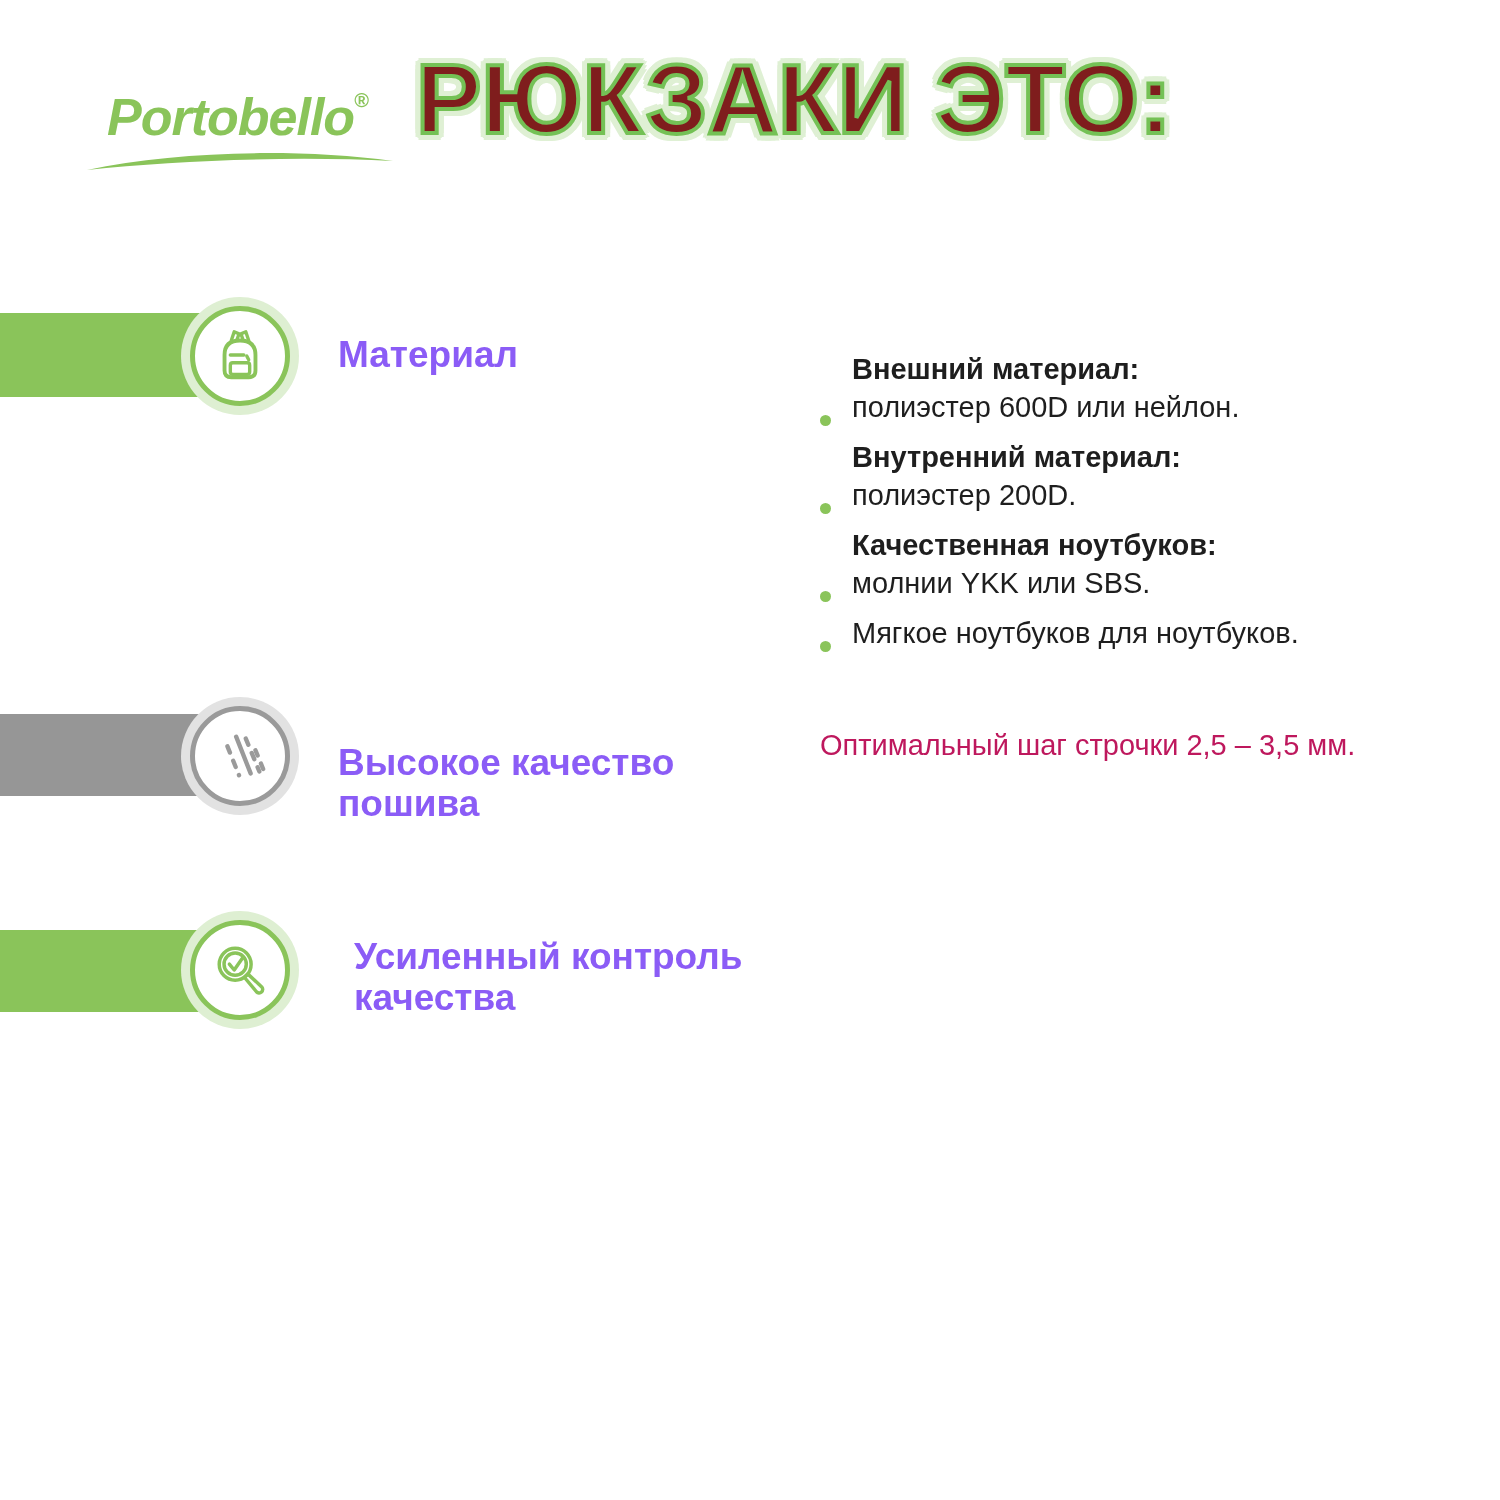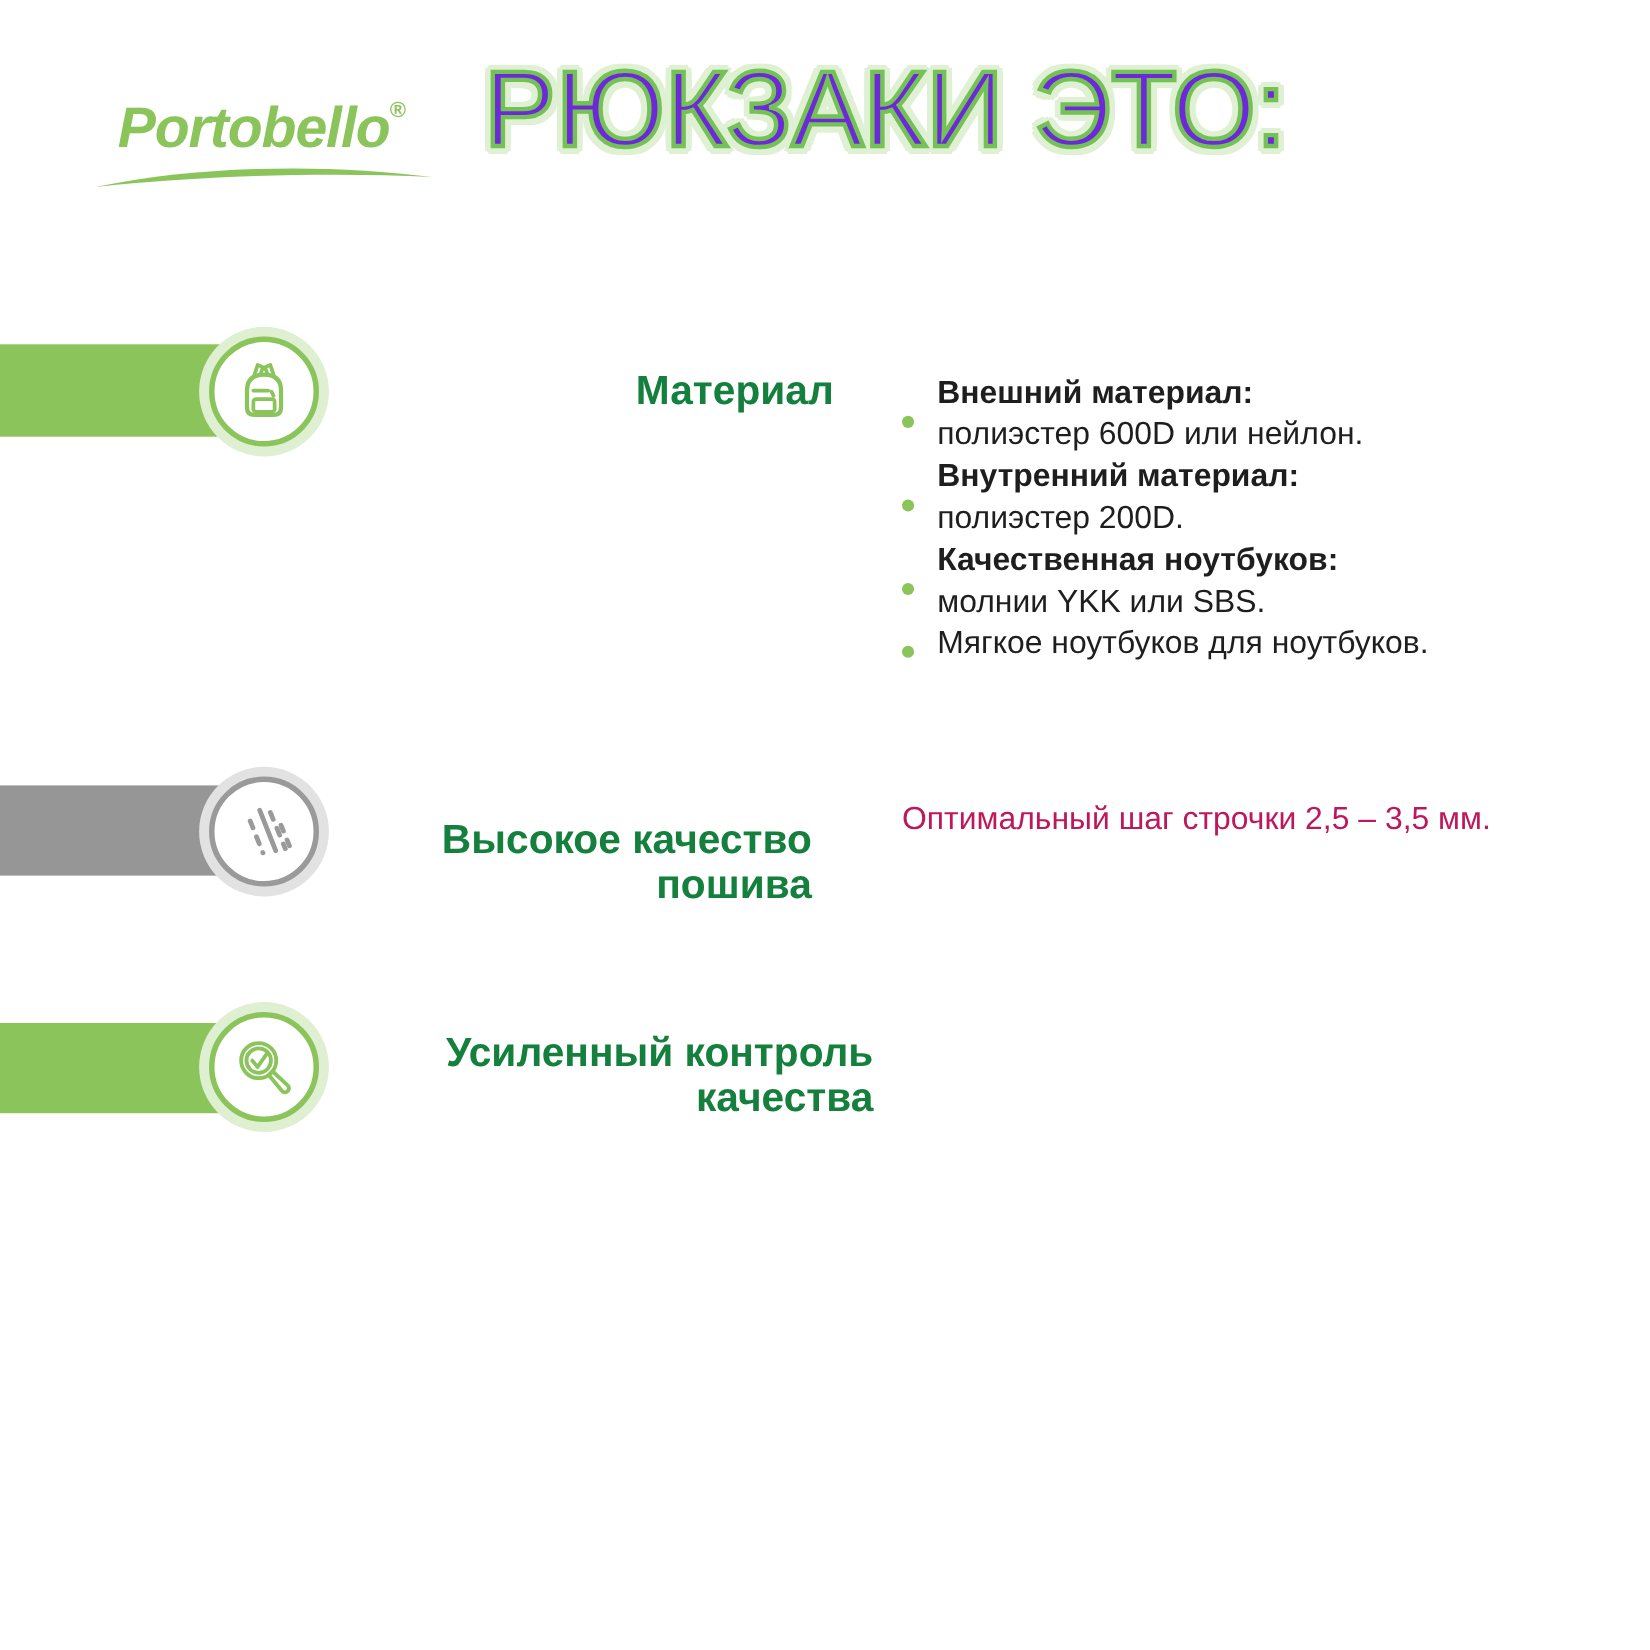--- a/index.html
+++ b/index.html
@@ -9,23 +9,23 @@
   }
   
   .logo{position:absolute;left:85px;top:58px;width:320px;margin-top:32px;}
   .logo-text{
     font-style:italic;font-weight:700;font-size:52px;color:#8ac45a;
     letter-spacing:-1px;margin-left:22px;line-height:1;
   }
   .logo-text sup{font-size:20px;font-weight:700;vertical-align:28px;letter-spacing:0;}
   .swoosh{display:block;margin-top:4px;}
   .big-title{
-    position:absolute;left:440px;top:50px;margin:0;white-space:nowrap;
-    font-size:98px;font-weight:400;letter-spacing:0px;line-height:1;
-    color:#6d28d9;
+    position:absolute;left:416px;top:50px;margin:0;white-space:nowrap;
+    font-size:98px;font-weight:700;letter-spacing:0px;line-height:1;
+    color:#7f1d1d;
     -webkit-text-stroke:4px #74c155;
     text-shadow:
       7px 0 #dff0d4,-7px 0 #dff0d4,0 7px #dff0d4,0 -7px #dff0d4,
       5px 5px #dff0d4,-5px 5px #dff0d4,5px -5px #dff0d4,-5px -5px #dff0d4,
       7px 4px #dff0d4,-7px 4px #dff0d4,7px -4px #dff0d4,-7px -4px #dff0d4,
       4px 7px #dff0d4,-4px 7px #dff0d4,4px -7px #dff0d4,-4px -7px #dff0d4;
   }
   
   .bar{position:absolute;left:0;width:262px;z-index:1;}
   .bar.green{background:#8ac45a;}
@@ -41,28 +41,28 @@
   .badge.b1{top:297px;}
   .badge.b2{top:697px;}
   .badge.b3{top:911px;}
   .ring{width:90px;height:90px;border-radius:50%;background:#ffffff;
         display:flex;align-items:center;justify-content:center;}
   .ring.green-ring{border:5px solid #8ac45a;}
   .ring.gray-ring{border:5px solid #9a9a9a;}
   
   .feat-title{
     position:absolute;left:338px;margin:0;
-    font-size:37px;font-weight:700;line-height:41px;color:#15803d;text-align:right;
+    font-size:37px;font-weight:700;line-height:41px;color:#8b5cf6;
   }
   .feat-title.t1{top:334px;width:420px;}
   .feat-title.t2{top:714px;width:400px;margin-top:28px;}
   .feat-title.t3{top:936px;width:440px;margin-left:16px;}
   
   .bullet-list{position:absolute;left:820px;top:338px;width:600px;z-index:1;}
-  .b-item{display:flex;align-items:center;}
+  .b-item{display:flex;align-items:flex-end;margin-top:12px;}
   .dot{flex:0 0 11px;width:11px;height:11px;border-radius:50%;background:#8ac45a;
        margin-top:14px;margin-right:21px;}
   .b-text{font-size:29px;line-height:38px;color:#1e1e1e;}
   .b-bold{font-weight:700;}
   .note{
     position:absolute;left:820px;top:726px;width:620px;
     font-size:29px;line-height:38px;color:#be185d;z-index:1;
   }
   svg{display:block;}
 </style>

